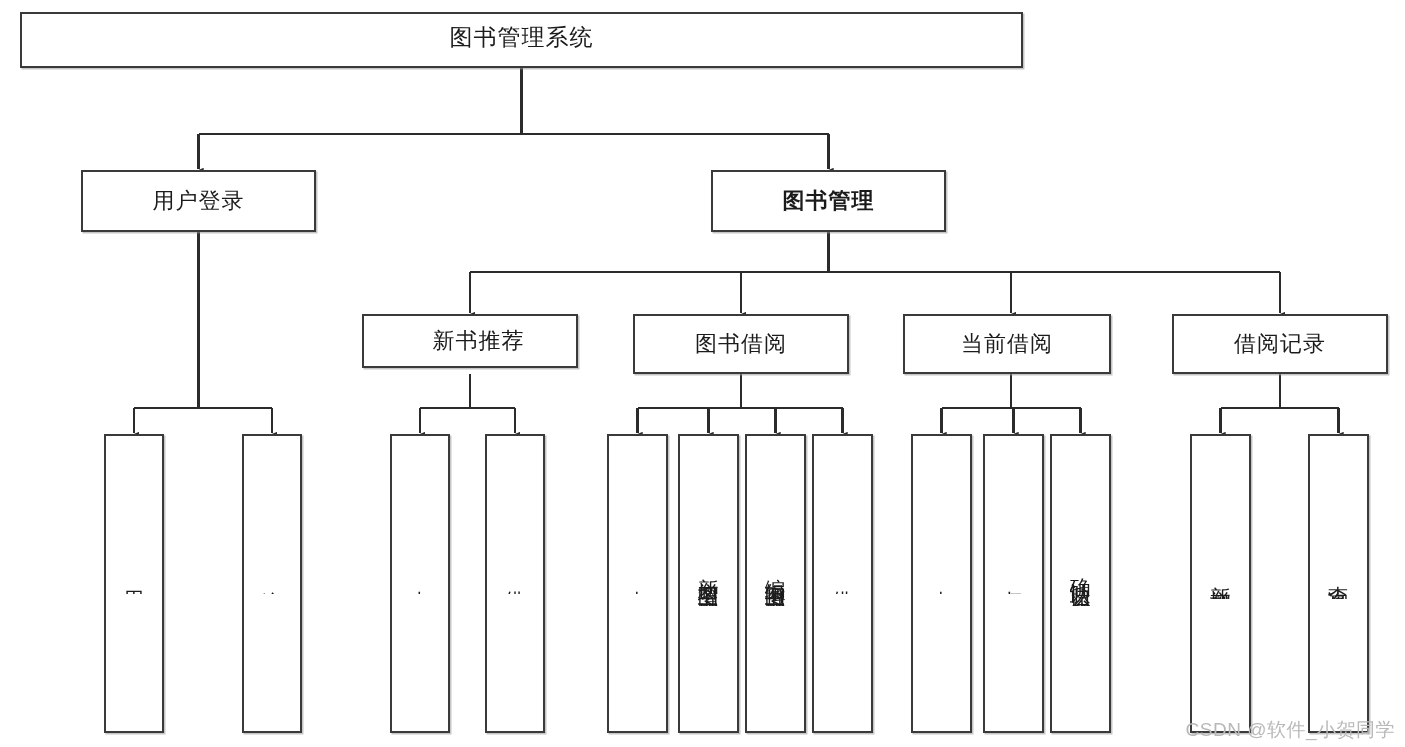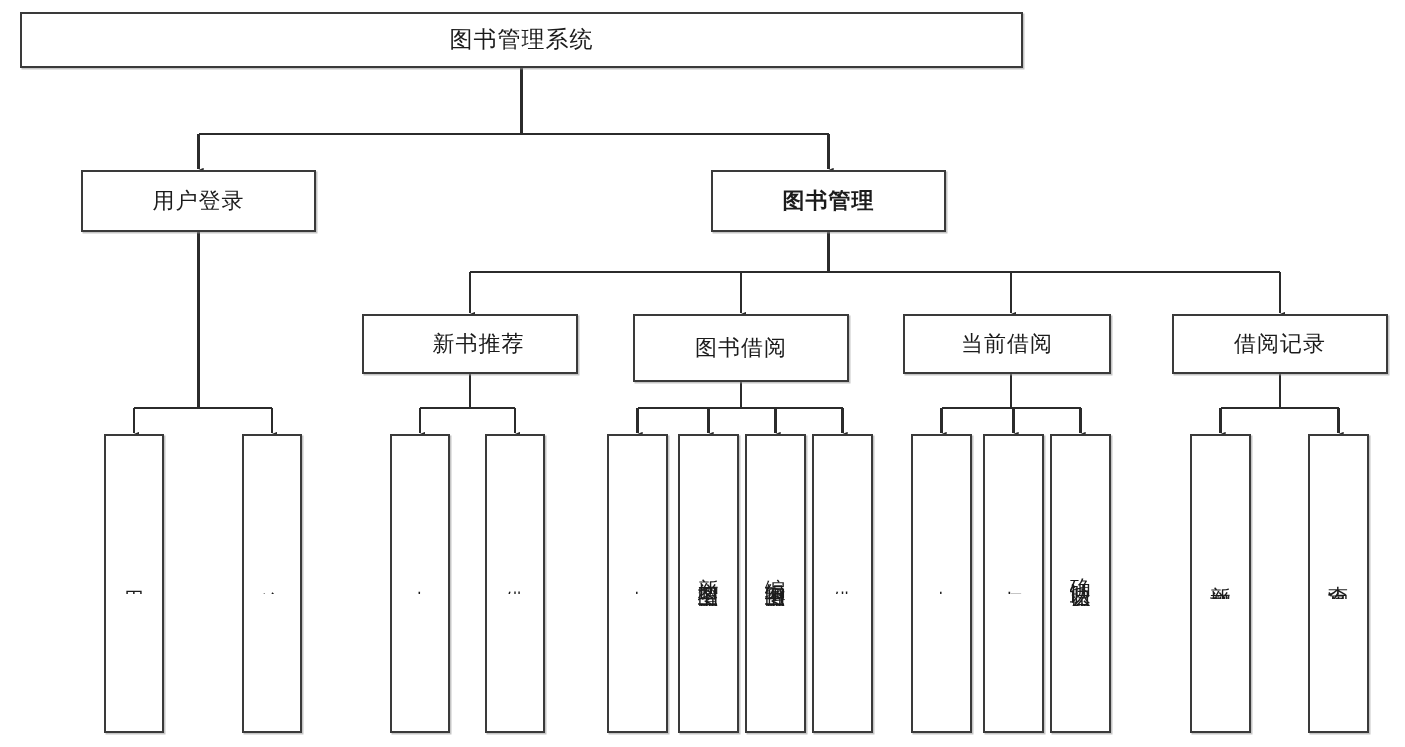--- a/index.html
+++ b/index.html
@@ -111,33 +111,33 @@
         <path d="M1013.5,408 L1013.5,433" marker-end="url(#arrow)"></path>
         <path d="M1080.5,408 L1080.5,433" marker-end="url(#arrow)"></path>
         <path d="M1280,374 L1280,408"></path>
         <path d="M1220.5,408 L1338.5,408"></path>
         <path d="M1220.5,408 L1220.5,433" marker-end="url(#arrow)"></path>
         <path d="M1338.5,408 L1338.5,433" marker-end="url(#arrow)"></path>
       </g>
   </svg>
 
   <div id="nodes-layer">
-      <div class="node horiz root" style="left: 20px; top: 12px; width: 1003px; height: 56px;">
+      <div class="node horiz root" style="left: 20px; top: 12px; width: 1003px; height: 56px; font-family: Liberation Mono, monospace;">
         <span class="hlabel">图书管理系统</span>
       </div>
       <div class="node horiz" style="left: 81px; top: 170px; width: 235px; height: 62px;">
         <span class="hlabel">用户登录</span>
       </div>
       <div class="node horiz" style="left: 711px; top: 170px; width: 235px; height: 62px; font-weight: bold;">
         <span class="hlabel">图书管理</span>
       </div>
-      <div class="node horiz" style="left: 362px; top: 314px; width: 216px; height: 60px; padding-left: 17px;">
+      <div class="node horiz" style="left: 362px; top: 314px; width: 216px; height: 54px; padding-left: 17px;">
         <span class="hlabel">新书推荐</span>
       </div>
-      <div class="node horiz" style="left: 633px; top: 314px; width: 216px; height: 68px;">
+      <div class="node horiz" style="left: 633px; top: 314px; width: 216px; height: 60px;">
         <span class="hlabel">图书借阅</span>
       </div>
       <div class="node horiz" style="left: 903px; top: 314px; width: 208px; height: 60px;">
         <span class="hlabel">当前借阅</span>
       </div>
       <div class="node horiz" style="left: 1172px; top: 314px; width: 216px; height: 60px;">
         <span class="hlabel">借阅记录</span>
       </div>
       <div class="node vert" style="left: 104px; top: 434px; width: 60px; height: 299px;">
         <span class="vlabel">用户登录</span>
@@ -173,13 +173,14 @@
         <span class="vlabel">确认归还（管理员）</span>
       </div>
       <div class="node vert" style="left: 1190px; top: 434px; width: 61px; height: 299px;">
         <span class="vlabel">新增借阅记录</span>
       </div>
       <div class="node vert" style="left: 1308px; top: 434px; width: 61px; height: 299px;">
         <span class="vlabel">查询借阅记录</span>
       </div>
     </div>
 
+  <div id="watermark">CSDN @软件_小贺同学</div>
 </div>
 
 </body></html>

